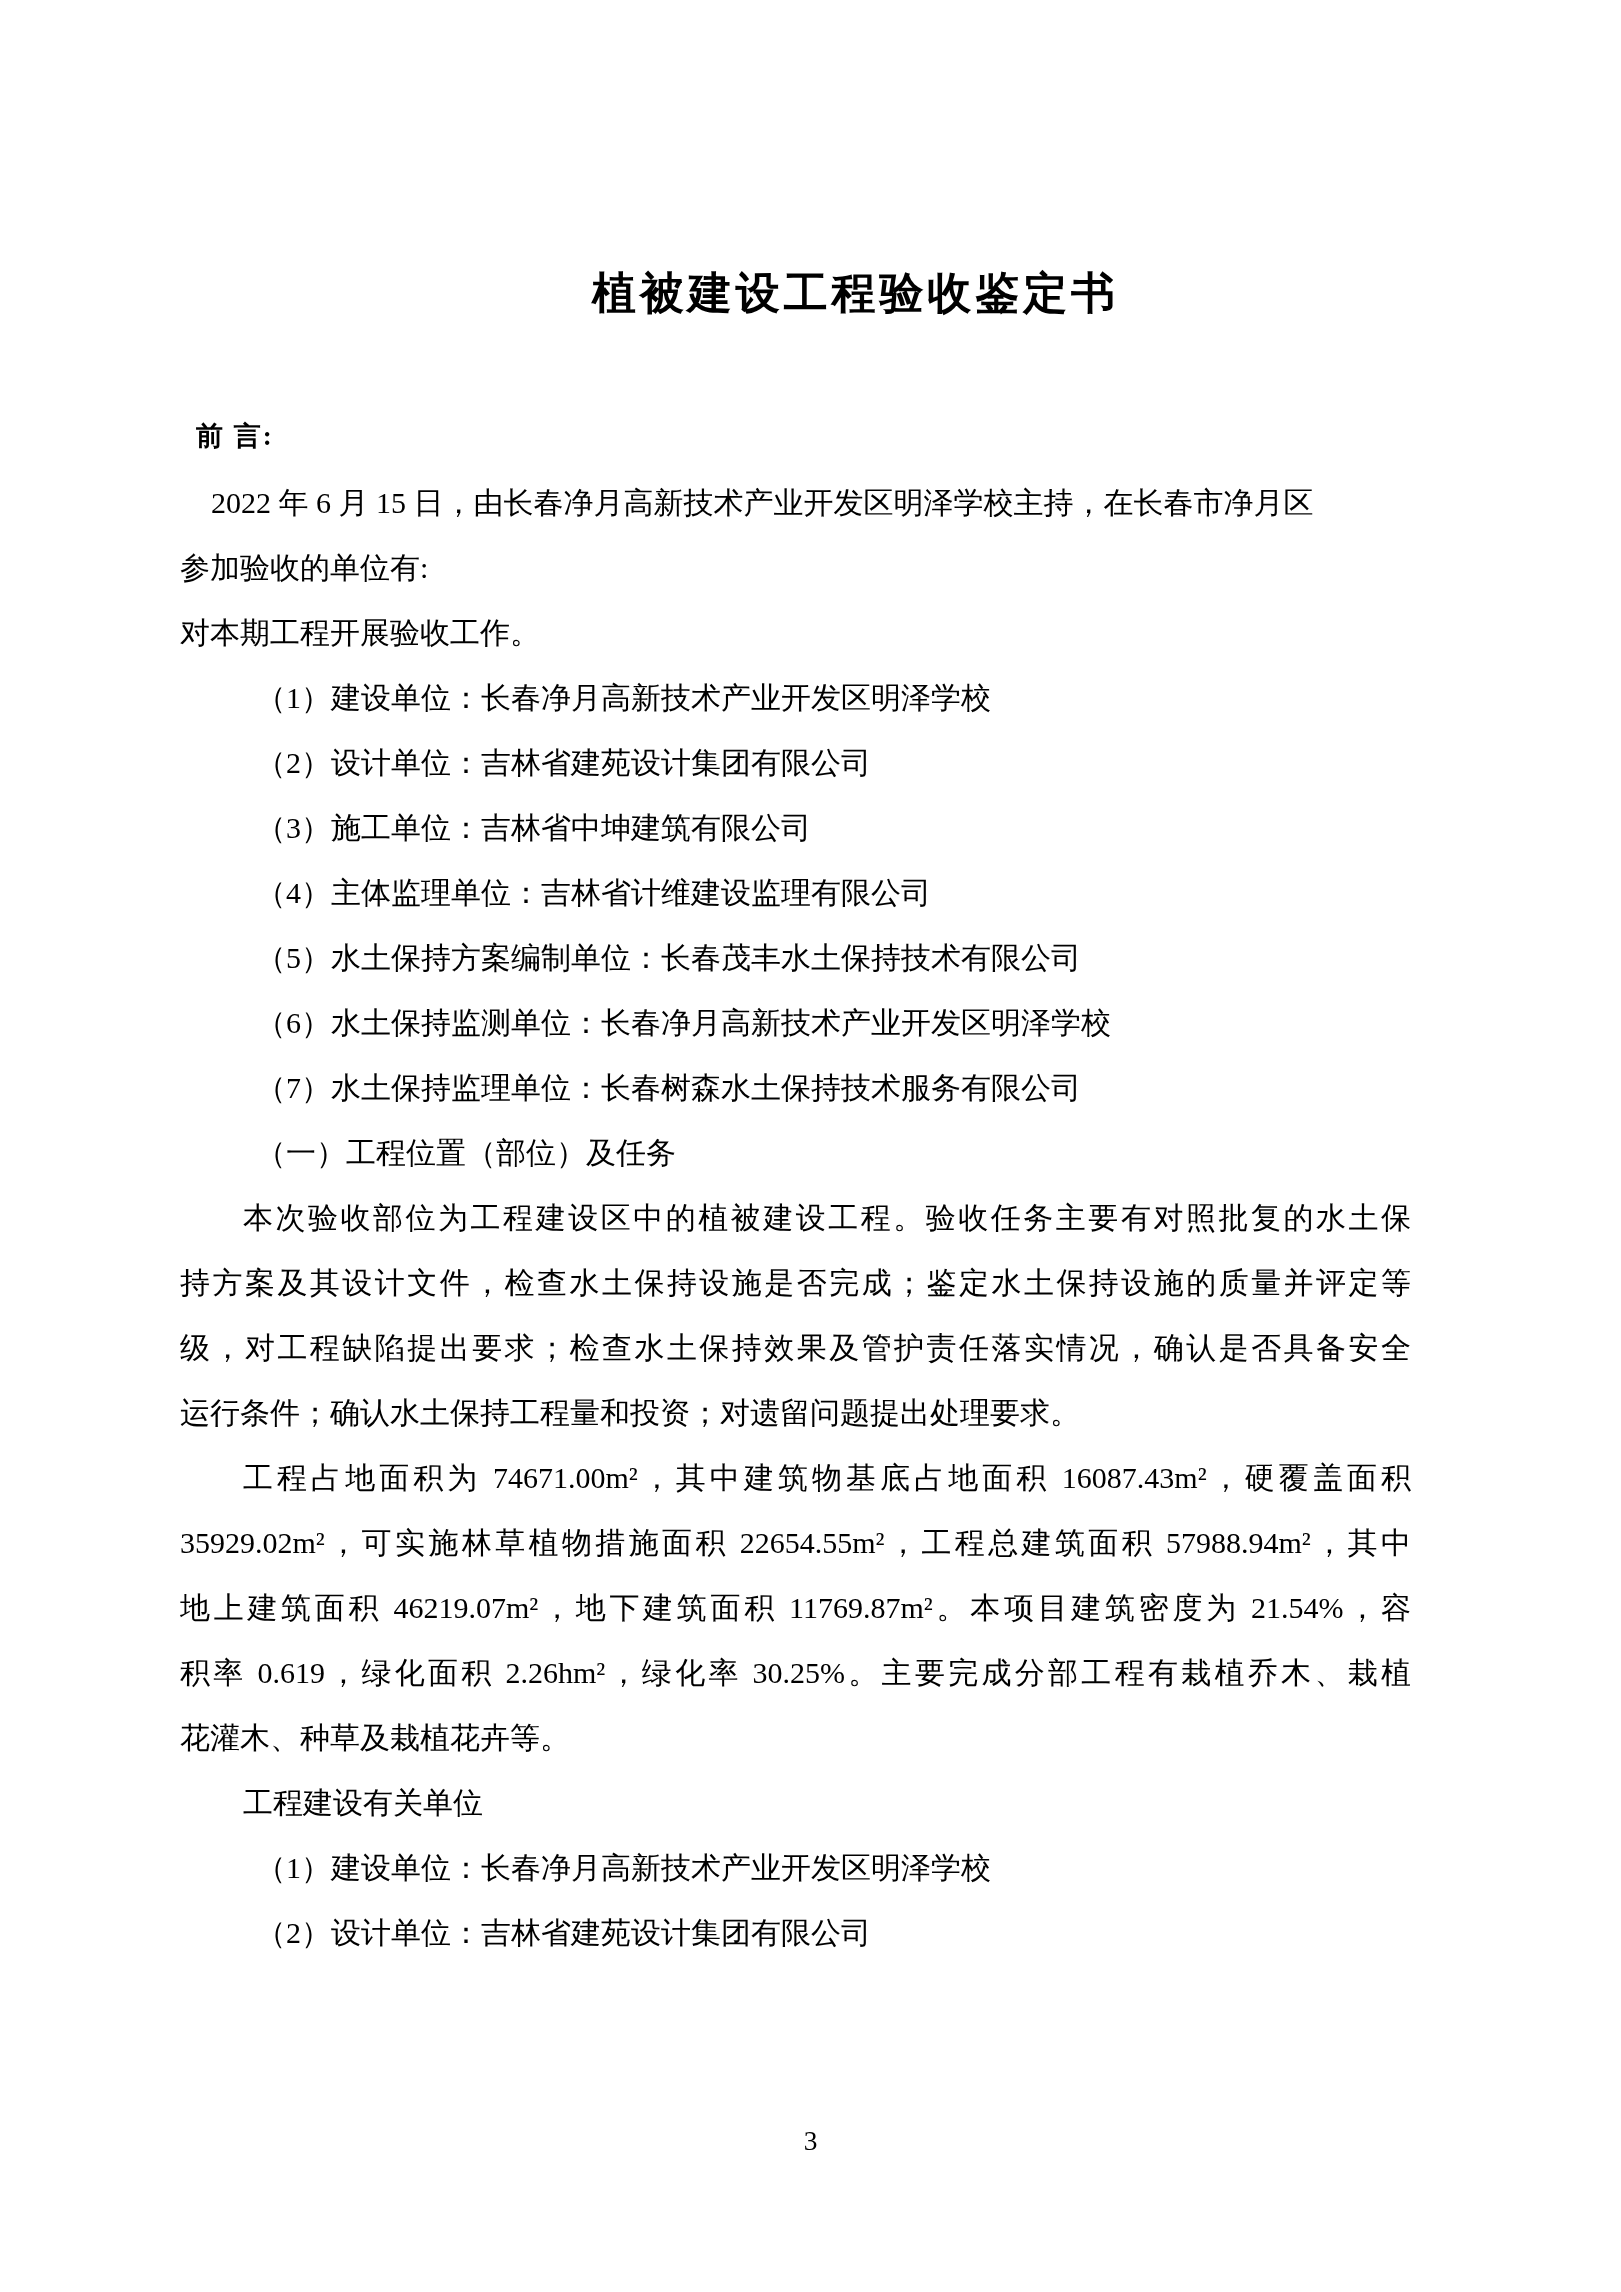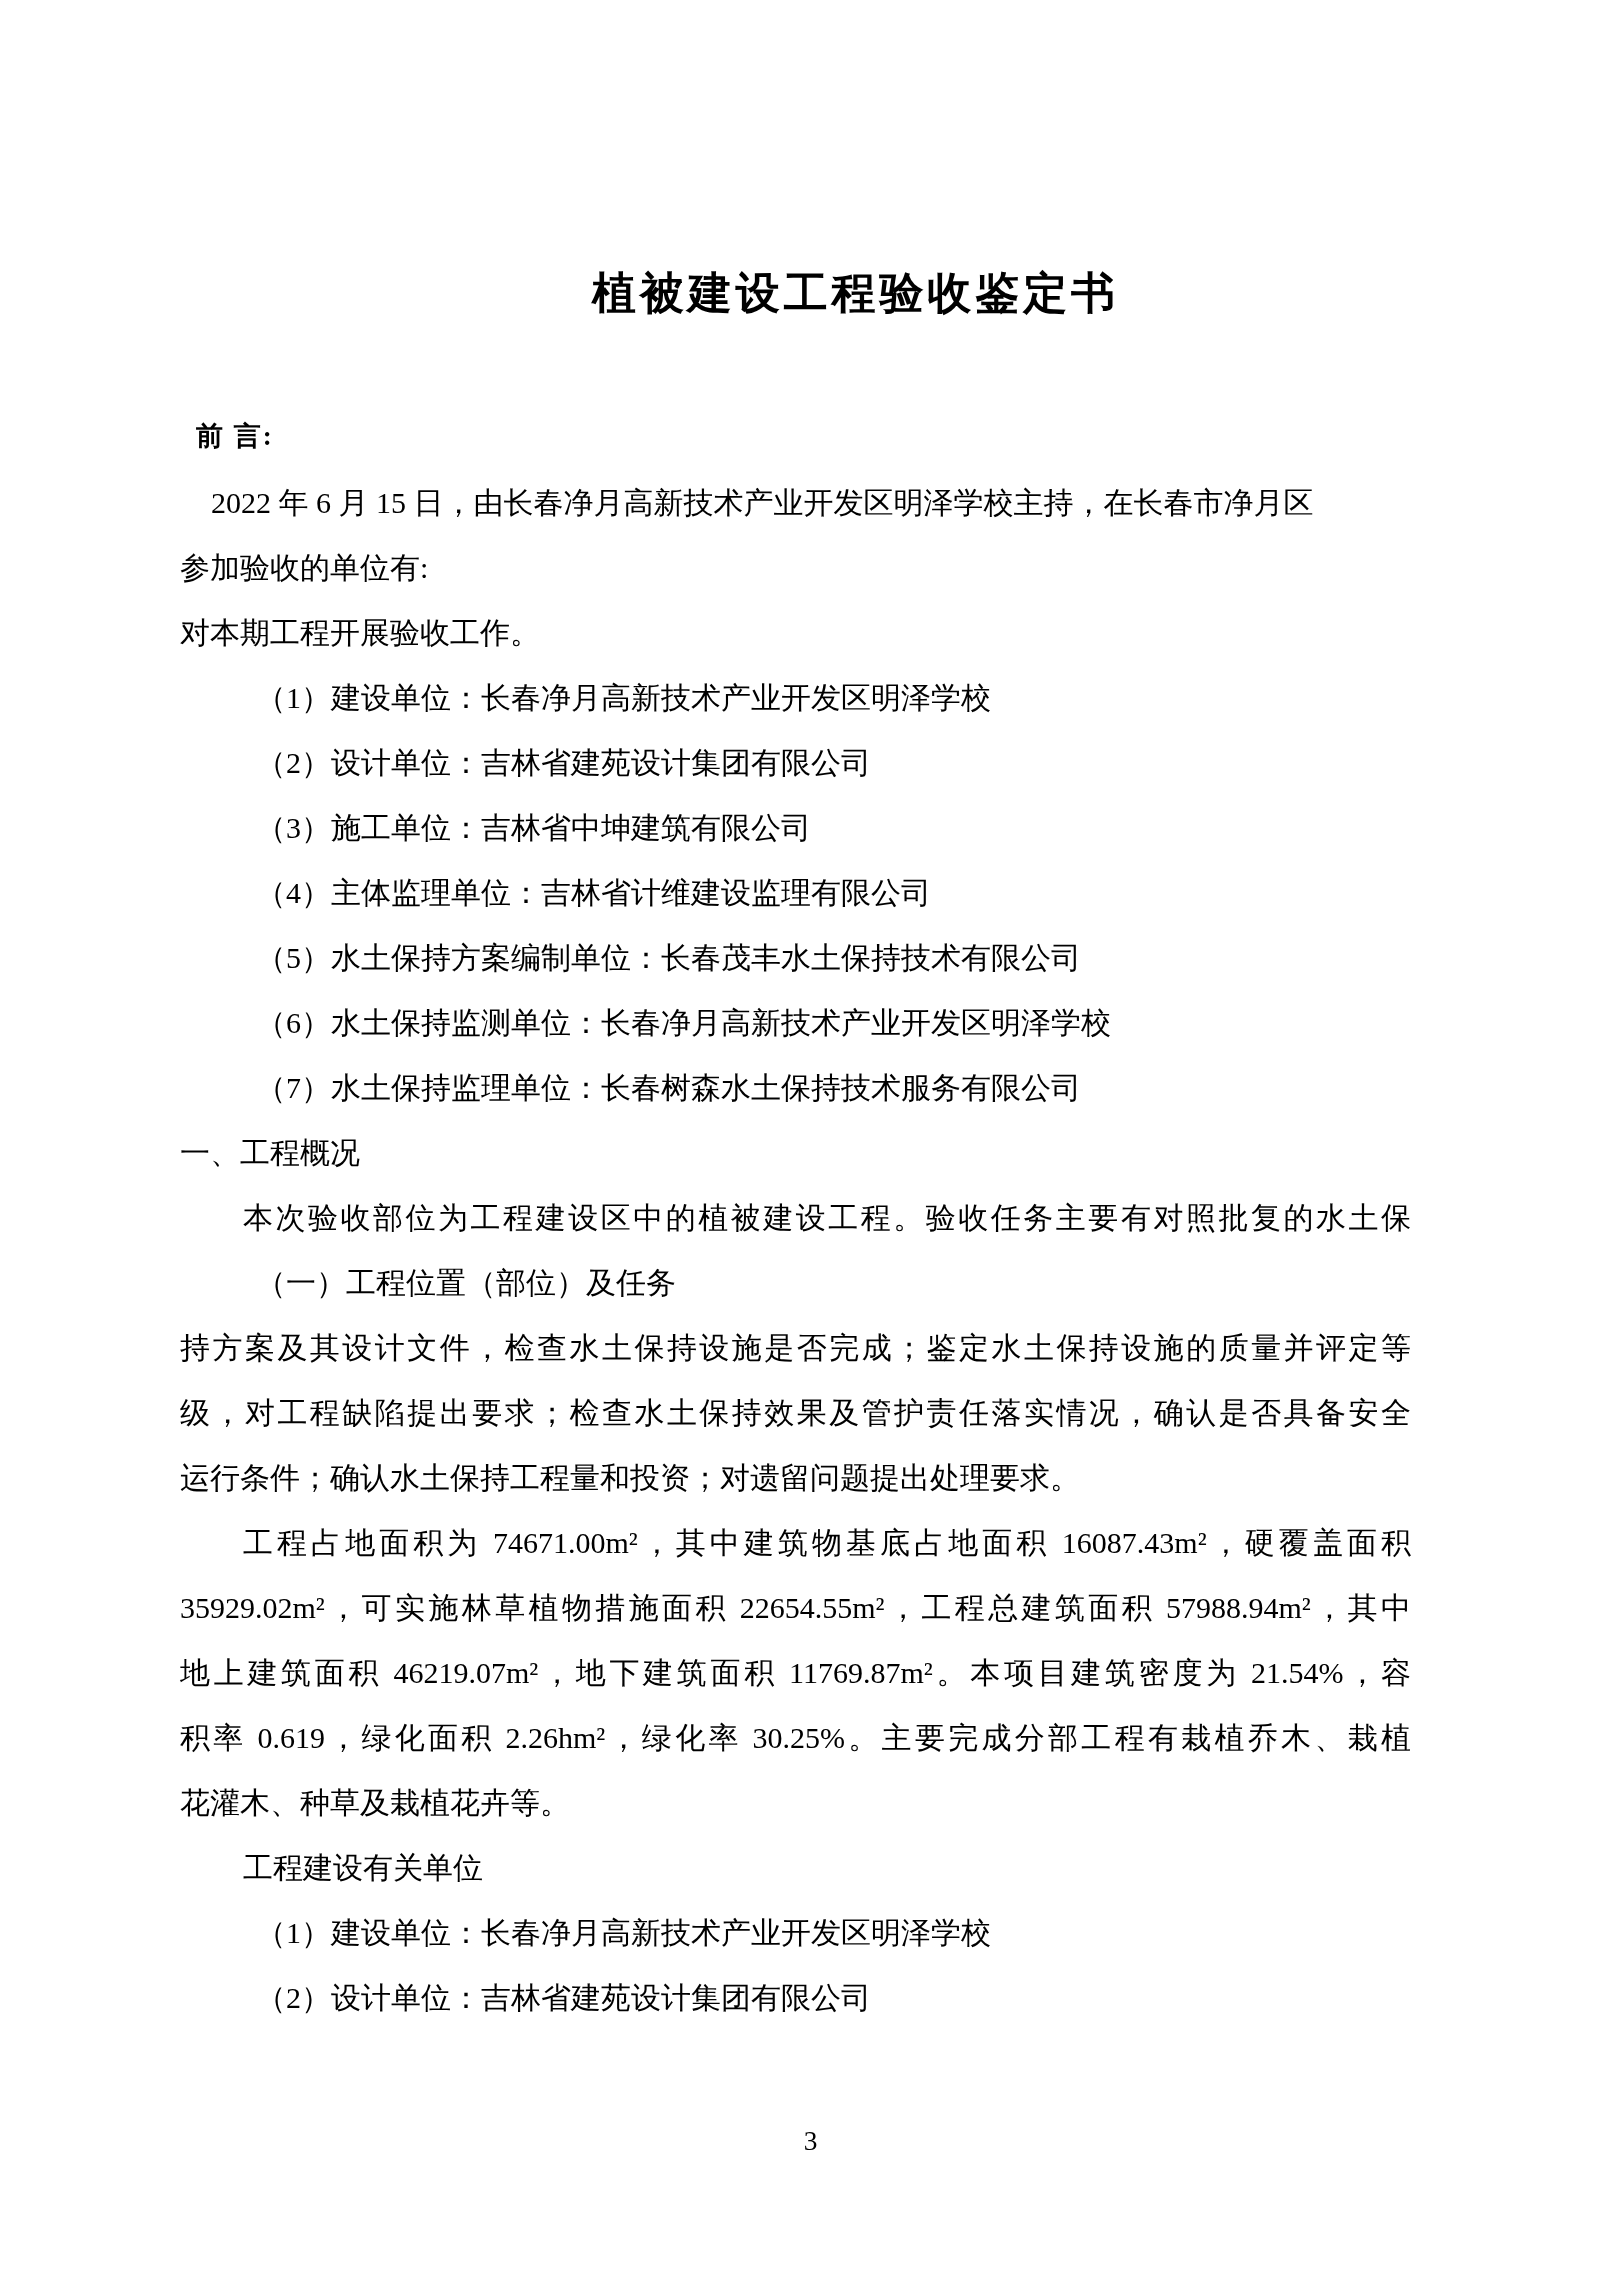--- a/index.html
+++ b/index.html
@@ -89,24 +89,23 @@
     <div class="ln">对本期工程开展验收工作。</div>
 
     <div class="ln ind-list">（1）建设单位：长春净月高新技术产业开发区明泽学校</div>
     <div class="ln ind-list">（2）设计单位：吉林省建苑设计集团有限公司</div>
     <div class="ln ind-list">（3）施工单位：吉林省中坤建筑有限公司</div>
     <div class="ln ind-list">（4）主体监理单位：吉林省计维建设监理有限公司</div>
     <div class="ln ind-list">（5）水土保持方案编制单位：长春茂丰水土保持技术有限公司</div>
     <div class="ln ind-list">（6）水土保持监测单位：长春净月高新技术产业开发区明泽学校</div>
     <div class="ln ind-list">（7）水土保持监理单位：长春树森水土保持技术服务有限公司</div>
 
-    <div class="ln">一、工程概况</div>
+    <div class="ln ind-list">（一）工程位置（部位）及任务</div>
+
     <div class="ln ind-para j">本次验收部位为工程建设区中的植被建设工程。验收任务主要有对照批复的水土保</div>
-
-    <div class="ln ind-list">（一）工程位置（部位）及任务</div>
     <div class="ln j">持方案及其设计文件，检查水土保持设施是否完成；鉴定水土保持设施的质量并评定等</div>
     <div class="ln j">级，对工程缺陷提出要求；检查水土保持效果及管护责任落实情况，确认是否具备安全</div>
     <div class="ln">运行条件；确认水土保持工程量和投资；对遗留问题提出处理要求。</div>
 
 
     <div class="ln ind-para j">工程占地面积为 74671.00m²，其中建筑物基底占地面积 16087.43m²，硬覆盖面积</div>
     <div class="ln j">35929.02m²，可实施林草植物措施面积 22654.55m²，工程总建筑面积 57988.94m²，其中</div>
     <div class="ln j">地上建筑面积 46219.07m²，地下建筑面积 11769.87m²。本项目建筑密度为 21.54%，容</div>
     <div class="ln j">积率 0.619，绿化面积 2.26hm²，绿化率 30.25%。主要完成分部工程有栽植乔木、栽植</div>
     <div class="ln">花灌木、种草及栽植花卉等。</div>

